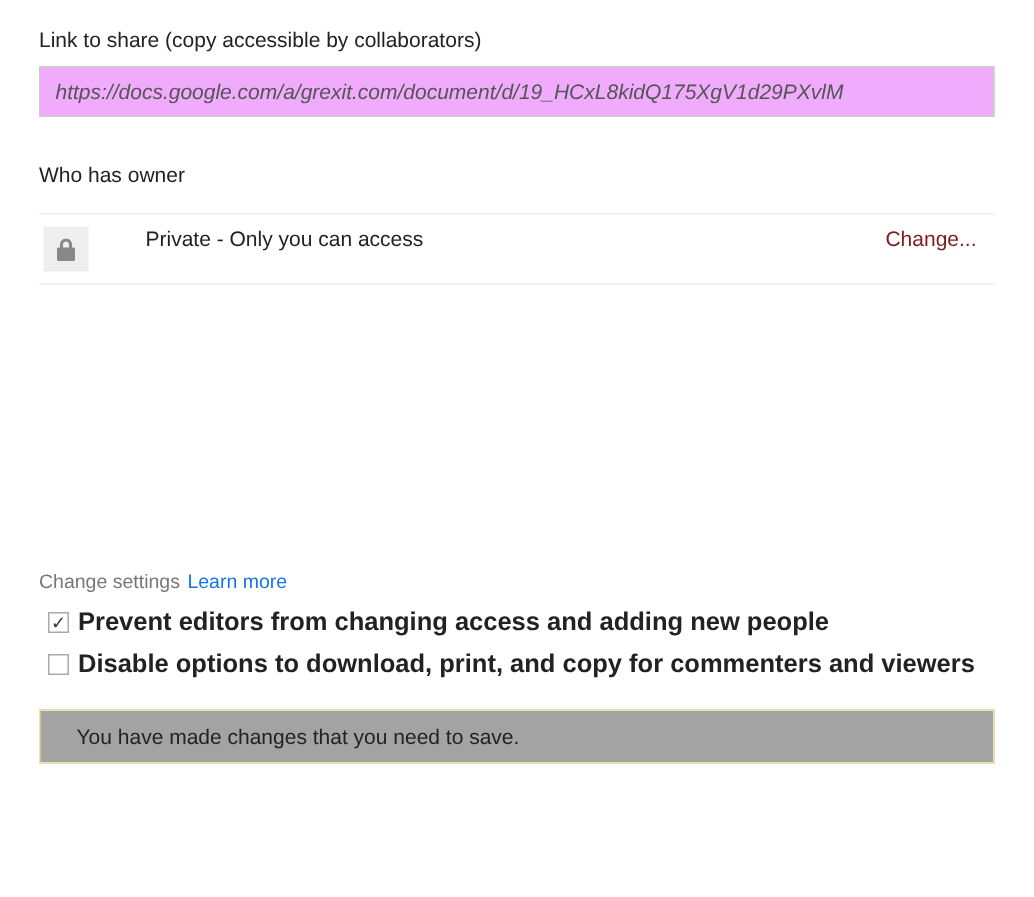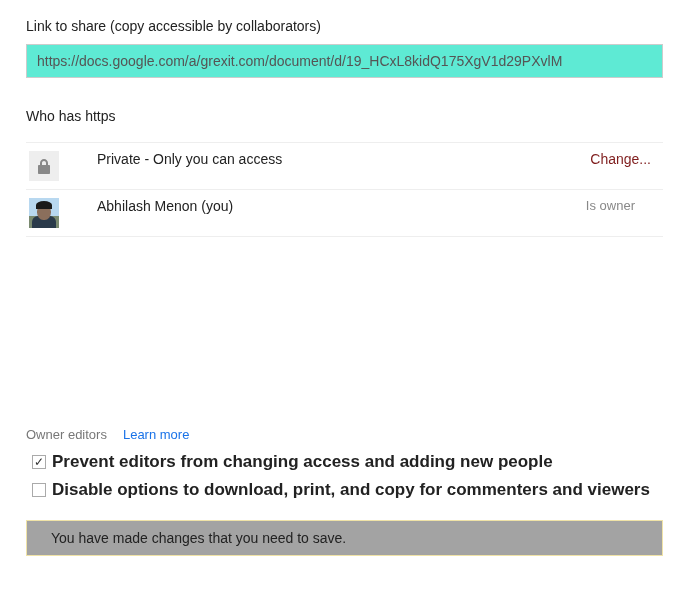--- a/index.html
+++ b/index.html
@@ -12,25 +12,26 @@
       color: #222;
     }
     .section-label {
       font-size: 14px;
       color: #222;
       margin-bottom: 10px;
     }
     .link-input {
       width: 100%;
       border: 1px solid #ccc;
-      background: #5eead4;
+      background: #f0abfc;
       padding: 8px 10px;
       font-size: 14px;
       color: #555;
       font-family: Arial, Helvetica, sans-serif;
+      font-style: italic;
     }
     .section-who {
       margin-top: 30px;
     }
     .who-heading {
       font-size: 14px;
       color: #222;
       margin-bottom: 18px;
     }
     .row {
@@ -112,21 +113,21 @@
     }
     .owner-row {
       font-size: 13px;
       color: #777;
       margin-bottom: 10px;
     }
     .learn-more {
       color: #1a73e8;
       text-decoration: none;
       cursor: pointer;
-      margin-left: 16px;
+      margin-left: 5px;
     }
     .checkbox-row {
       display: flex;
       align-items: center;
       margin-bottom: 8px;
       margin-left: 6px;
     }
     .checkbox {
       width: 14px;
       height: 14px;
@@ -156,46 +157,37 @@
   </style>
 </head>
 <body>
 
 
 
 <div class="section-label">Link to share (copy accessible by collaborators)</div>
 <input type="text" class="link-input" readonly="" value="https://docs.google.com/a/grexit.com/document/d/19_HCxL8kidQ175XgV1d29PXvlM" style="">
 
 <div class="section-who">
-  <div class="who-heading">Who has https</div>
+  <div class="who-heading">Who has owner</div>
 
   <div class="row first">
     <div class="icon-box">
       <svg class="lock-svg" viewBox="0 0 12 15">
           <path d="M10 6V4c0-2.2-1.8-4-4-4S2 1.8 2 4v2H1c-.55 0-1 .45-1 1v7c0 .55.45 1 1 1h10c.55 0 1-.45 1-1V7c0-.55-.45-1-1-1h-1zM4 4c0-1.1.9-2 2-2s2 .9 2 2v2H4V4z"></path>
         </svg>
     </div>
     <div class="row-text">Private - Only you can access</div>
     <a class="change-link">Change...</a>
   </div>
 
-  <div class="row">
-    <div class="avatar-box">
-      <div class="avatar-body"></div>
-      <div class="avatar-head"></div>
-      <div class="avatar-hair"></div>
-    </div>
-    <div class="row-text">Abhilash Menon (you)</div>
-    <div class="role-text">Is owner</div>
-  </div>
 </div>
 
 <div class="owner-settings">
   <div class="owner-row">
-    <span>Owner editors</span><a class="learn-more">Learn more</a>
+    <span>Change settings</span><a class="learn-more">Learn more</a>
   </div>
 
   <div class="checkbox-row">
     <div class="checkbox">
         <span>✓</span>
       </div>
     <div class="checkbox-label">Prevent editors from changing access and adding new people</div>
   </div>
 
   <div class="checkbox-row">

